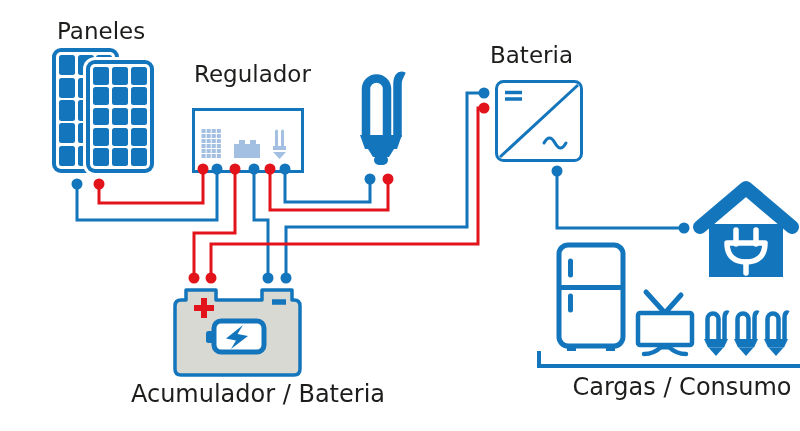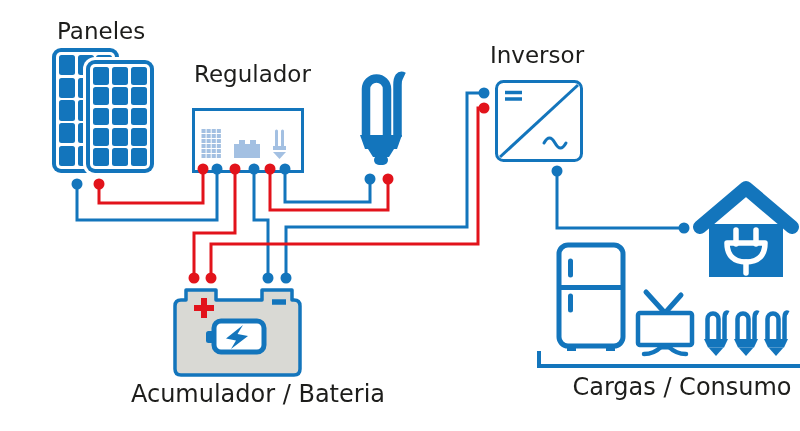--- a/index.html
+++ b/index.html
@@ -18,21 +18,21 @@
            border:4px solid #1375BC;border-top:none;}
   #wire-layer{position:absolute;left:0;top:0;pointer-events:none;}
 </style>
 </head>
 <body>
 
 <div class="stage">
 
   <div class="lbl" style="left:33px;top:18px;">Paneles</div>
   <div class="lbl" style="left:170px;top:61px;">Regulador</div>
-  <div class="lbl" style="left:466px;top:42px;">Inversor</div>
+  <div class="lbl" style="left:466px;top:42px;">Bateria</div>
   <div class="lbl center" style="left:104px;top:380px;width:260px;font-size:24px;">Acumulador / Bateria</div>
   <div class="lbl center" style="left:528px;top:373px;width:260px;font-size:24px;">Cargas / Consumo</div>
 
   <div class="pv" style="left:28px;top:48px;width:67px;height:125px;">
     <div class="pv-inner pv-grid">
         <div></div>
         <div></div>
         <div></div>
         <div></div>
         <div></div>

